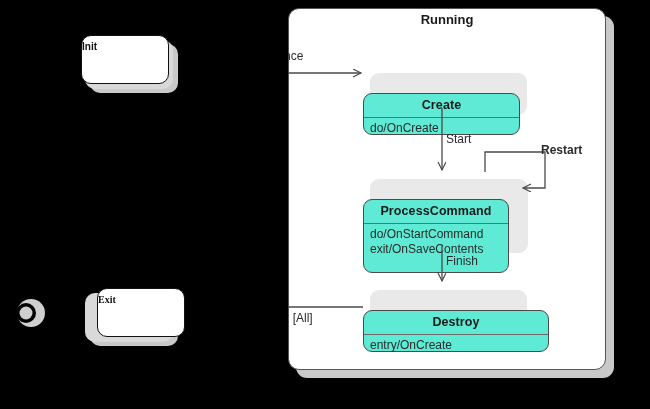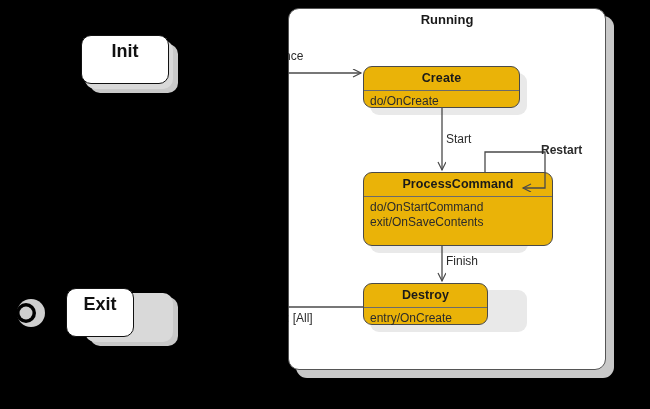--- a/index.html
+++ b/index.html
@@ -5,22 +5,22 @@
   html,body{margin:0;padding:0;background:#000;}
   body{
     width:650px;height:409px;position:relative;overflow:hidden;
     font-family:"Liberation Sans", sans-serif;
     -webkit-font-smoothing:antialiased;
   }
   #canvas{position:absolute;left:0;top:0;width:650px;height:409px;background:#000;}
 
   
   .state{
-    position:absolute;background:#eab308;border:1.4px solid #4a4a4a;
-    border-radius:9px;box-sizing:border-box;z-index:5;
+    position:absolute;background:#5eead4;border:1.4px solid #4a4a4a;
+    border-radius:9px;box-sizing:border-box;z-index:5;margin-top:27px;
   }
   .state .title{
     text-align:center;font-weight:bold;font-size:12.5px;color:#1a1a1a;
     line-height:1.1;padding:5px 4px 4px 4px;letter-spacing:.1px;
   }
   .state .sep{height:1.4px;background:#6b6b6b;}
   .state .body{
     font-size:12px;color:#2b2b2b;padding:3px 6px 4px 6px;line-height:1.22;
   }
   .shadow2{
@@ -41,21 +41,21 @@
     position:absolute;left:296px;top:16px;width:318px;height:362px;
     background:#c9c9c9;border-radius:11px;z-index:2;
   }
 
   
   .plain{
     position:absolute;background:#fff;border:1.5px solid #111;
     border-radius:10px;box-sizing:border-box;z-index:6;
   }
   .plain .title{
-    text-align:center;font-weight:bold;font-size:18px;color:#111;
+    text-align:left;font-weight:bold;font-size:10px;color:#111;
     padding-top:5px;
   }
 
   
   svg.overlay{position:absolute;left:0;top:0;width:650px;height:409px;
     z-index:7;pointer-events:none;}
   .lbl{
     position:absolute;font-size:12px;color:#2b2b2b;z-index:8;white-space:nowrap;
   }
 
@@ -86,31 +86,31 @@
   <div id="running-title">Running</div>
 
   <div class="shadow2" style="left:370px;top:73px;width:157px;height:42px;"></div>
   <div class="state" style="left:363px;top:66px;width:157px;height:42px;">
     <div class="title">Create</div>
     <div class="sep"></div>
     <div class="body">do/OnCreate</div>
   </div>
 
   <div class="shadow2" style="left:370px;top:179px;width:158px;height:74px;"></div>
-  <div class="state" style="left:363px;top:172px;width:190px;height:74px;">
+  <div class="state" style="left:363px;top:172px;width:146px;height:74px;">
     <div class="title">ProcessCommand</div>
     <div class="sep"></div>
     <div class="body">
       <div>do/OnStartCommand</div>
       <div>exit/OnSaveContents</div>
     </div>
   </div>
 
   <div class="shadow2" style="left:370px;top:290px;width:157px;height:42px;"></div>
-  <div class="state" style="left:363px;top:283px;width:125px;height:42px;">
+  <div class="state" style="left:363px;top:283px;width:186px;height:42px;">
     <div class="title">Destroy</div>
     <div class="sep"></div>
     <div class="body">entry/OnCreate</div>
   </div>
 
   <svg class="overlay">
     <defs>
       <marker id="ah" markerWidth="11" markerHeight="11" refX="9" refY="4" orient="auto" markerUnits="userSpaceOnUse">
         <path d="M1,0 L9,4 L1,8" fill="none" stroke="#4a4a4a" stroke-width="1.2"></path>
       </marker>
@@ -139,21 +139,21 @@
   <div id="occluder-bottom"></div>
 
   <div class="reveal" style="left:90px;top:44px;width:88px;height:49px;background:#c9c9c9;border-radius:10px;"></div>
   <div class="reveal" style="left:85px;top:40px;width:88px;height:49px;background:#d9d9d9;border-radius:10px;"></div>
   <div class="reveal plain" style="left:81px;top:35px;width:88px;height:49px;">
     <div class="title">Init</div>
   </div>
 
   <div class="reveal" style="left:90px;top:297px;width:88px;height:49px;background:#c9c9c9;border-radius:10px;"></div>
   <div class="reveal" style="left:85px;top:293px;width:88px;height:49px;background:#d9d9d9;border-radius:10px;"></div>
-  <div class="reveal plain" style="left:66px;top:288px;width:68px;height:49px;">
+  <div class="reveal plain" style="left:97px;top:288px;width:88px;height:49px;font-family:Liberation Serif, serif;">
     <div class="title">Exit</div>
   </div>
 
   <svg class="node" style="left:16px;top:58px;width:28px;height:28px;" viewBox="0 0 28 28">
     <path d="M14,1 A13,13 0 1,1 13.9,27 A10,10 0 1,0 14,1 Z" fill="#cfcfcf"></path>
   </svg>
 
   <svg class="node" style="left:12px;top:296px;width:34px;height:34px;" viewBox="0 0 34 34">
     <circle cx="19" cy="17" r="14" fill="#cfcfcf"></circle>
     <circle cx="14" cy="17" r="10" fill="#000"></circle>

